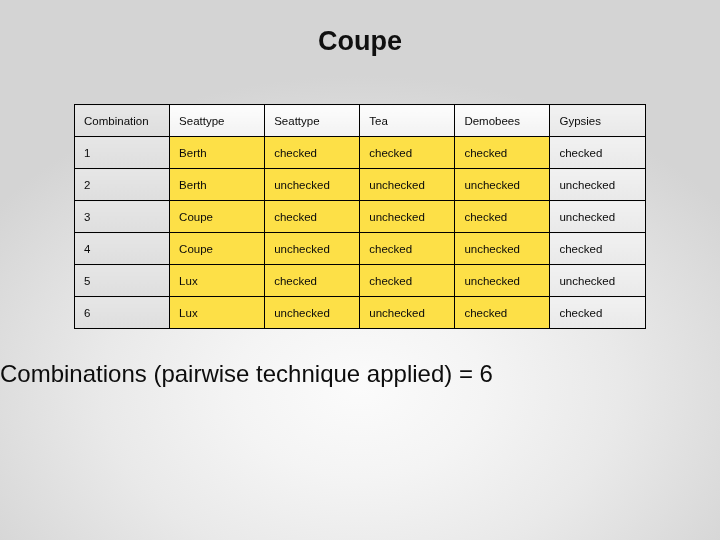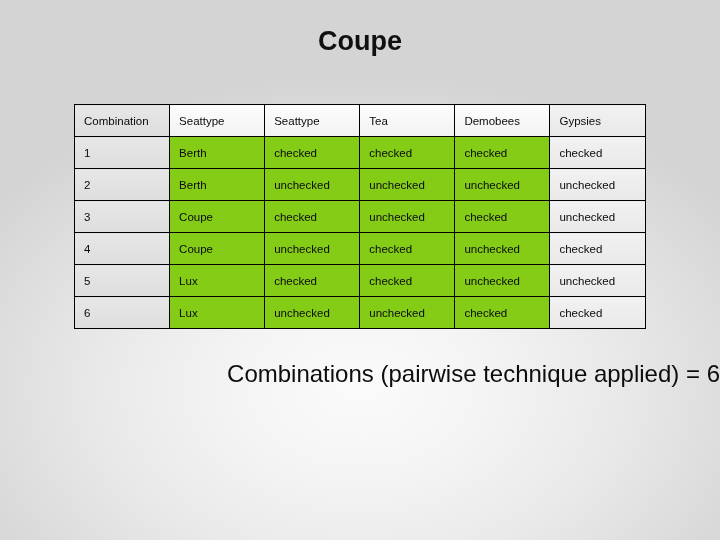--- a/index.html
+++ b/index.html
@@ -55,21 +55,21 @@
     border: 1px solid #000000;
     height: 31px;
     padding: 0 0 0 9px;
     font-size: 11.5px;
     font-weight: normal;
     text-align: left;
     vertical-align: middle;
     color: #0a0a0a;
     white-space: nowrap;
     overflow: hidden;
-    background: #84cc16;
+    background: #fde047;
   }
   
   table.combo-table th.c0,
   table.combo-table td.c0 {
     background: linear-gradient(to bottom, #e6e6e6 0%, #dedede 100%);
   }
   
   table.combo-table th.c5,
   table.combo-table td.c5 {
     background: linear-gradient(to bottom, #f1f1f1 0%, #e9e9e9 100%);
@@ -81,21 +81,21 @@
     background: linear-gradient(to bottom, #e7e7e7 0%, #dddddd 100%);
   }
   table.combo-table thead th.c5 {
     background: linear-gradient(to bottom, #f2f2f2 0%, #e8e8e8 100%);
   }
   .caption {
     position: absolute;
     left: 0;
     top: 360px;
     width: 720px;
-    text-align: right;
+    text-align: left;
     font-size: 24px;
     font-weight: normal;
     color: #0d0d0d;
   }
 </style>
 </head>
 <body>
 
 <div class="slide">
 

